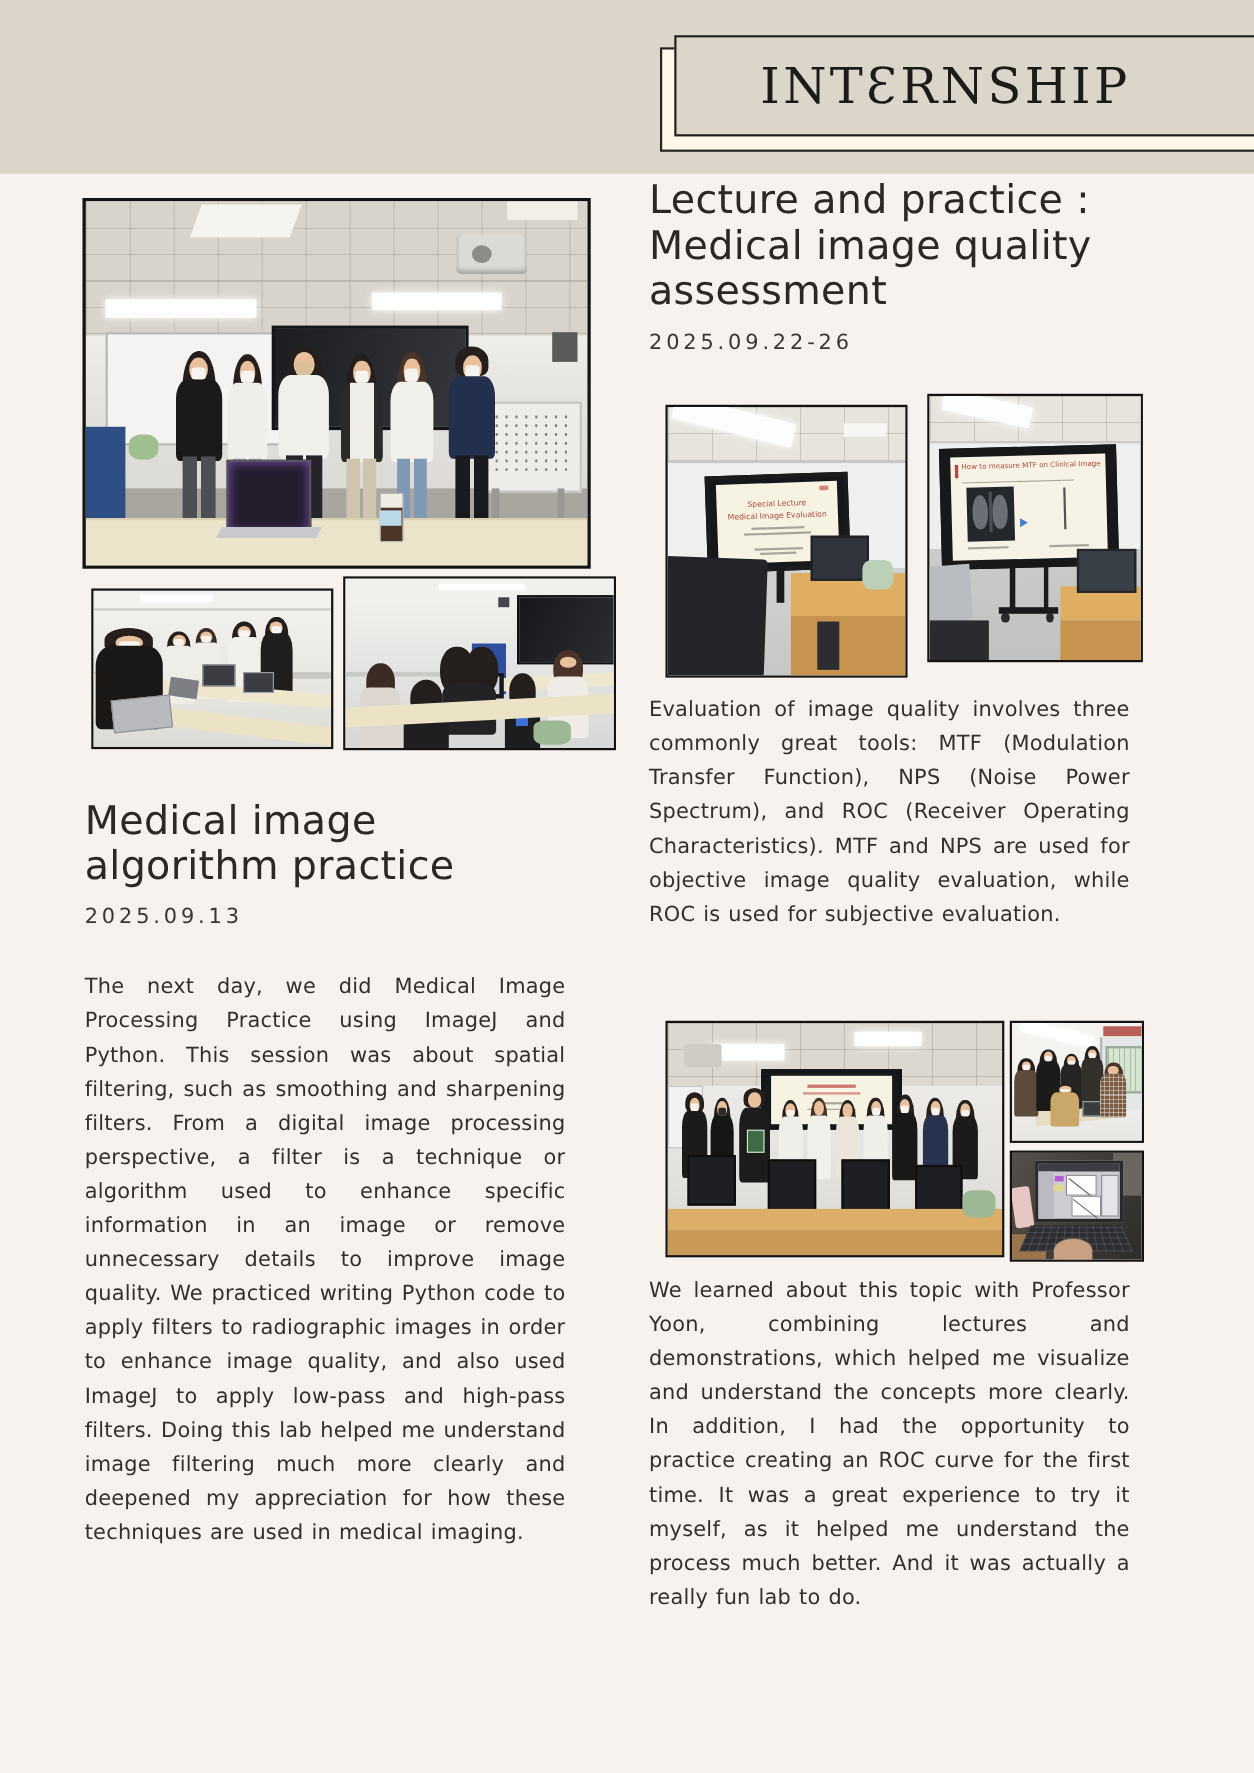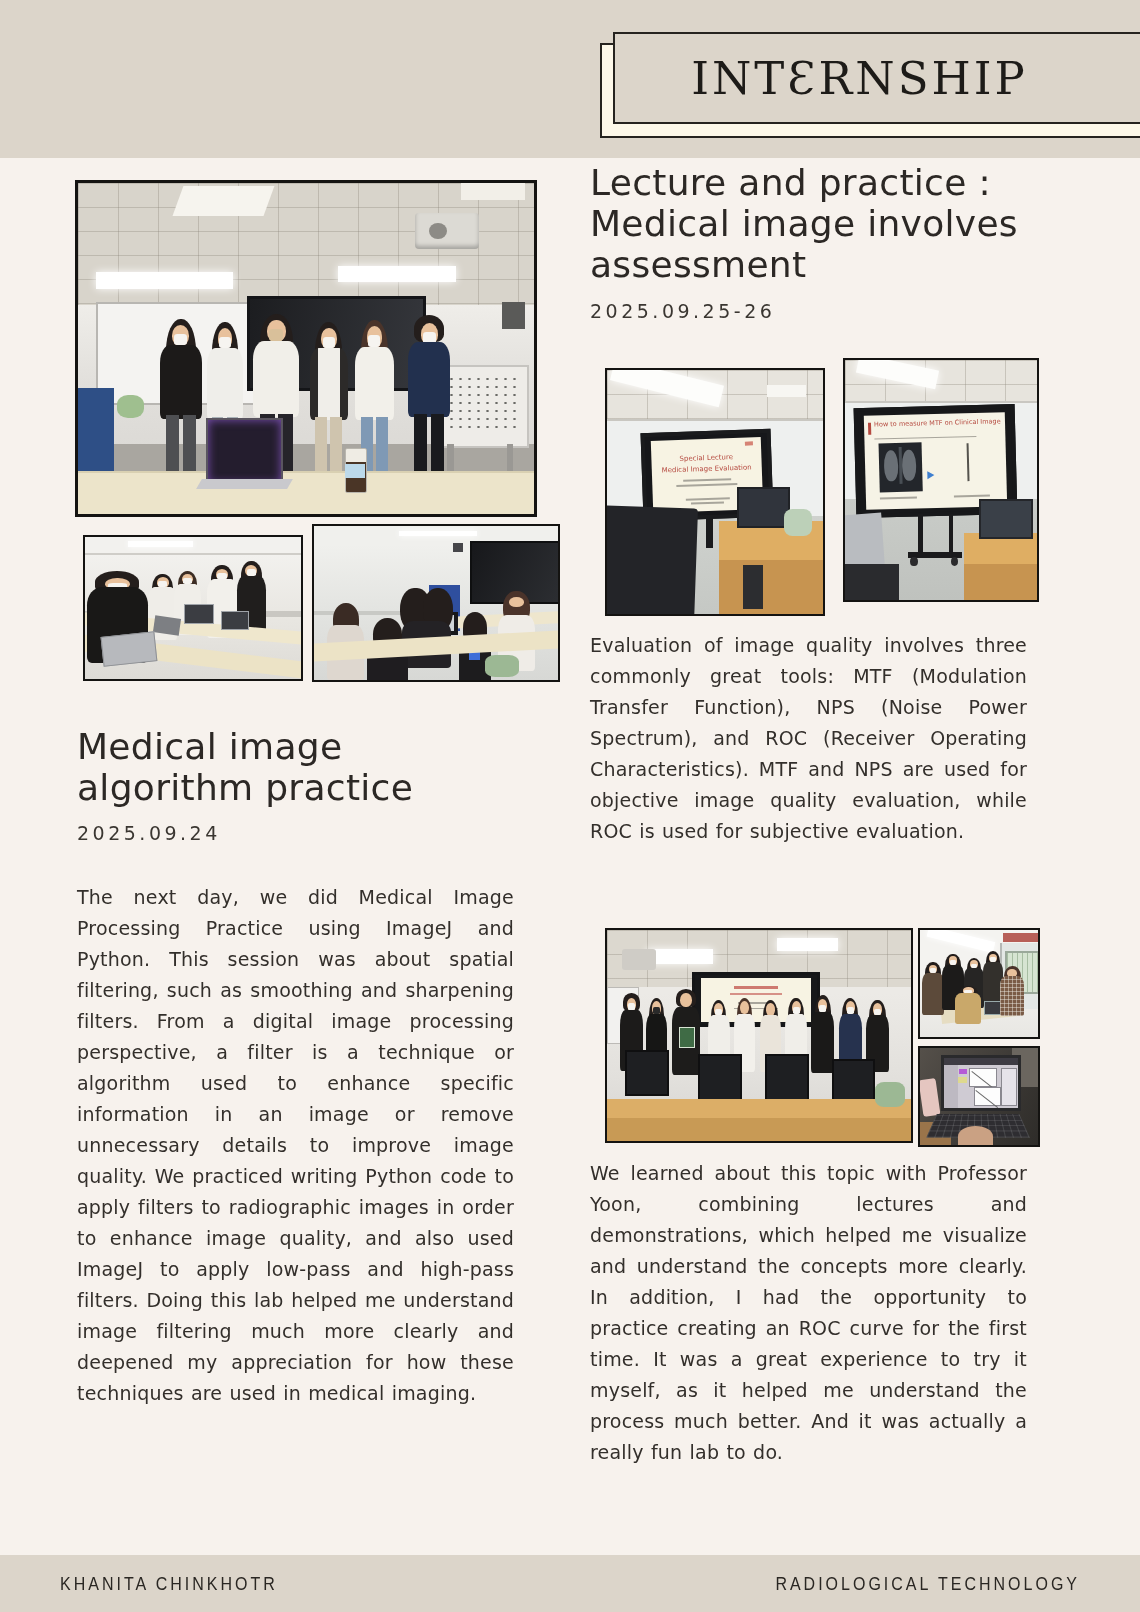--- a/index.html
+++ b/index.html
@@ -212,27 +212,27 @@
           <i class="face" style="top:8%;"></i>
         <i class="torso" style="background:#efece7;top:30%;height:70%;"></i>
       </div>
       <i style="left:0;top:72%;width:100%;height:12%;background:#ece3c6;transform:skewY(-3deg);"></i>
       <i style="left:70%;top:84%;width:14%;height:14%;background:#9cb894;border-radius:30%;"></i>
     </div>
   </figure>
 
   <h2 class="ab" style="left:77px;top:726px;width:440px;">Medical image
 algorithm practice</h2>
-  <div class="date ab" style="left:77px;top:822px;">2025.09.24</div>
+  <div class="date ab" style="left:77px;top:822px;">2025.09.13</div>
   <p class="body ab" style="left:77px;top:882px;width:437px;">The next day, we did Medical Image Processing Practice using ImageJ and Python. This session was about spatial filtering, such as smoothing and sharpening filters. From a digital image processing perspective, a filter is a technique or algorithm used to enhance specific information in an image or remove unnecessary details to improve image quality. We practiced writing Python code to apply filters to radiographic images in order to enhance image quality, and also used ImageJ to apply low-pass and high-pass filters. Doing this lab helped me understand image filtering much more clearly and deepened my appreciation for how these techniques are used in medical imaging.</p>
 
   <h2 class="ab" style="left:590px;top:162px;width:480px;">Lecture and practice :
-Medical image involves
+Medical image quality
 assessment</h2>
-  <div class="date ab" style="left:590px;top:300px;">2025.09.25-26</div>
+  <div class="date ab" style="left:590px;top:300px;">2025.09.22-26</div>
 
   <figure class="photo" style="left:605px;top:368px;width:220px;height:248px;">
     <div class="sc" style="background:linear-gradient(#eef0ef 60%,#cfd2ce 60%,#c5c8c4 100%);">
       <div class="ab ceil-grid" style="left:0;top:0;width:100%;height:20%;background-color:#e7e4dd;"></div>
       <i style="left:2%;top:1%;width:52%;height:9%;background:#fdfdfb;transform:rotate(14deg);box-shadow:0 0 8px #fff;"></i>
       <i style="left:74%;top:6%;width:18%;height:5%;background:#f7f6f2;"></i>
       <i style="left:0;top:20%;width:100%;height:2px;background:#c9c7c1;"></i>
       <div class="ab" style="left:16%;top:25%;width:60%;height:36%;transform:rotate(-2deg);background:#16171a;border:4px solid #1a1b1d;box-sizing:border-box;">
         <div class="ab slide" style="inset:5%;">
           <i style="left:86%;top:6%;width:7%;height:5%;background:#c0392b;opacity:.6;"></i>
@@ -440,18 +440,14 @@
         </div>
         <i style="left:76%;top:20%;width:20%;height:72%;background:#e6e3ea;border:1px solid #8a8890;"></i>
       </div>
       <i style="left:10%;top:65%;width:78%;height:28%;background:#2e2d31;transform:perspective(60px) rotateX(30deg);background-image:repeating-linear-gradient(90deg,rgba(255,255,255,.12) 0 1px,transparent 1px 7px),repeating-linear-gradient(0deg,rgba(255,255,255,.12) 0 1px,transparent 1px 6px);"></i>
       <i style="left:32%;top:80%;width:30%;height:22%;background:#caa183;border-radius:50% 50% 10% 10%;"></i>
     </div>
   </figure>
 
   <p class="body ab" style="left:590px;top:1158px;width:437px;">We learned about this topic with Professor Yoon, combining lectures and demonstrations, which helped me visualize and understand the concepts more clearly. In addition, I had the opportunity to practice creating an ROC curve for the first time. It was a great experience to try it myself, as it helped me understand the process much better. And it was actually a really fun lab to do.</p>
 
-  <footer class="band bottom-band">
-    <span class="band-text">KHANITA CHINKHOTR</span>
-    <span class="band-text">RADIOLOGICAL TECHNOLOGY</span>
-  </footer>
 
 </div>
 
 </body></html>

